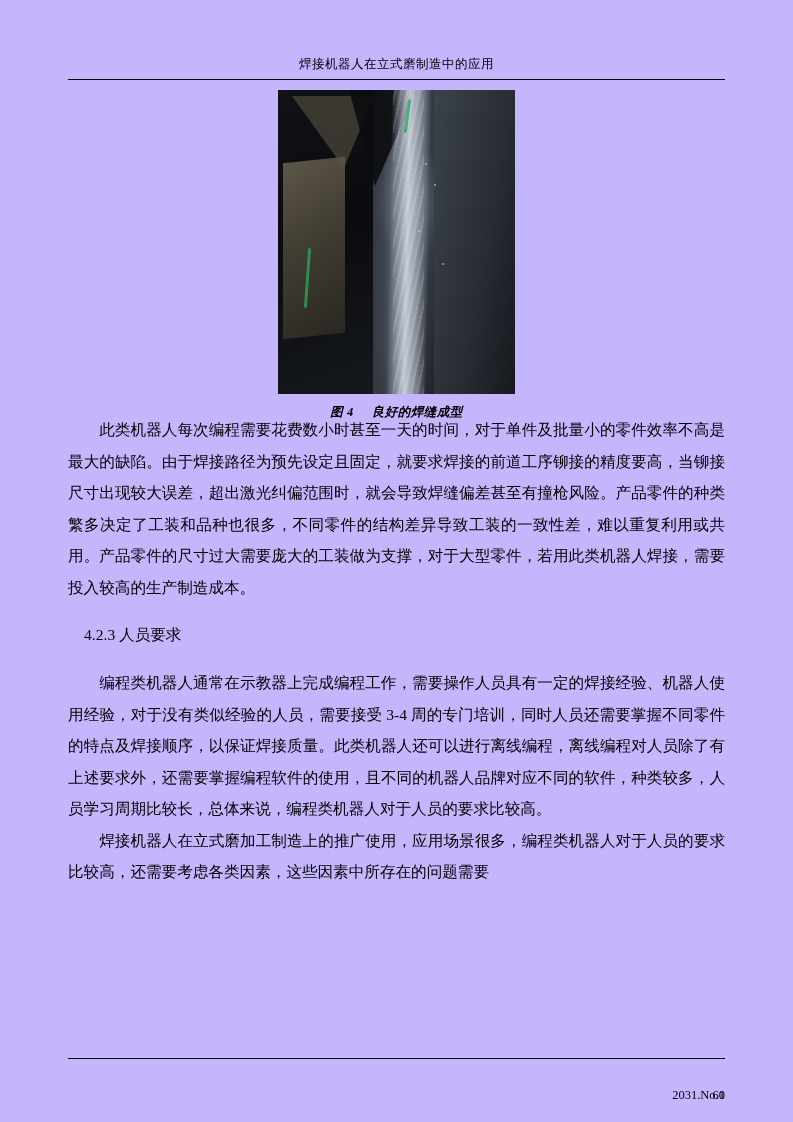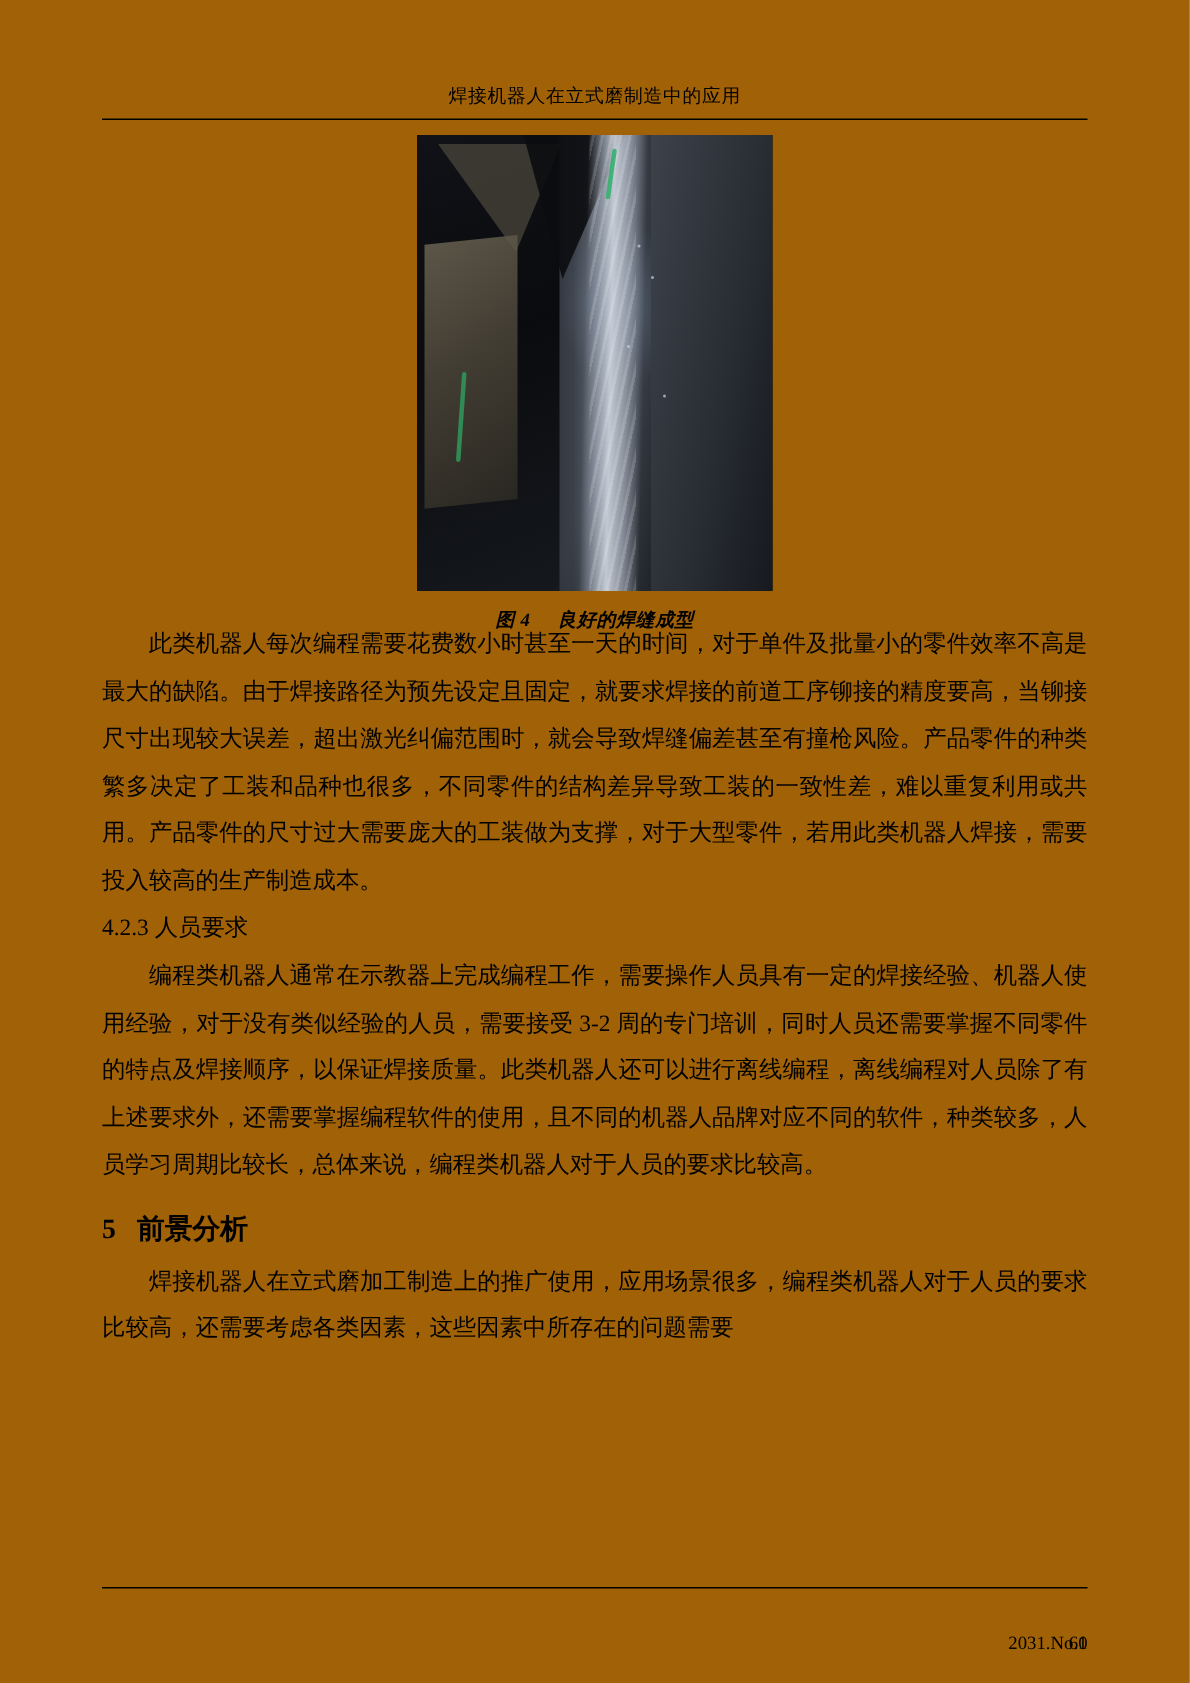--- a/index.html
+++ b/index.html
@@ -7,21 +7,21 @@
     padding: 0;
     background: #8d8d8d;
   }
   body {
     font-family: "Liberation Serif", "DejaVu Serif", serif;
   }
   .page {
     position: relative;
     width: 793px;
     height: 1122px;
-    background: #a16207;
+    background: #c4b5fd;
     margin: 0 auto;
     box-sizing: border-box;
     overflow: hidden;
   }
   .content {
     position: absolute;
     left: 68px;
     top: 0;
     width: 657px;
     height: 1122px;
@@ -152,21 +152,21 @@
     font-size: 15.6px;
     line-height: 31.5px;
     color: #000;
     text-align: justify;
   }
   p.para {
     margin: 0;
     text-indent: 2em;
   }
   .subhead {
-    margin: 0;
+    margin: 16px;
     text-indent: 0;
     font-size: 15.6px;
     line-height: 32px;
   }
   .sec-head {
     margin: 10px 0 2px 0;
     font-size: 18.5px;
     font-weight: bold;
     line-height: 34px;
   }
@@ -225,24 +225,21 @@
         <div class="ph-speck" style="left:69%; top:57%;"></div>
       </div>
       <div class="figure-caption">
         <span>图 4</span><span class="cap-gap"></span><span>良好的焊缝成型</span>
       </div>
     </div>
 
     <div class="body">
       <p class="para">此类机器人每次编程需要花费数小时甚至一天的时间，对于单件及批量小的零件效率不高是最大的缺陷。由于焊接路径为预先设定且固定，就要求焊接的前道工序铆接的精度要高，当铆接尺寸出现较大误差，超出激光纠偏范围时，就会导致焊缝偏差甚至有撞枪风险。产品零件的种类繁多决定了工装和品种也很多，不同零件的结构差异导致工装的一致性差，难以重复利用或共用。产品零件的尺寸过大需要庞大的工装做为支撑，对于大型零件，若用此类机器人焊接，需要投入较高的生产制造成本。</p>
       <p class="subhead">4.2.3 人员要求</p>
-      <p class="para">编程类机器人通常在示教器上完成编程工作，需要操作人员具有一定的焊接经验、机器人使用经验，对于没有类似经验的人员，需要接受 3-2 周的专门培训，同时人员还需要掌握不同零件的特点及焊接顺序，以保证焊接质量。此类机器人还可以进行离线编程，离线编程对人员除了有上述要求外，还需要掌握编程软件的使用，且不同的机器人品牌对应不同的软件，种类较多，人员学习周期比较长，总体来说，编程类机器人对于人员的要求比较高。</p>
-      <div class="sec-head">
-        <span class="sec-num">5</span><span>前景分析</span>
-      </div>
+      <p class="para">编程类机器人通常在示教器上完成编程工作，需要操作人员具有一定的焊接经验、机器人使用经验，对于没有类似经验的人员，需要接受 3-4 周的专门培训，同时人员还需要掌握不同零件的特点及焊接顺序，以保证焊接质量。此类机器人还可以进行离线编程，离线编程对人员除了有上述要求外，还需要掌握编程软件的使用，且不同的机器人品牌对应不同的软件，种类较多，人员学习周期比较长，总体来说，编程类机器人对于人员的要求比较高。</p>
       <p class="para">焊接机器人在立式磨加工制造上的推广使用，应用场景很多，编程类机器人对于人员的要求比较高，还需要考虑各类因素，这些因素中所存在的问题需要</p>
     </div>
 
     <div class="footer-rule"></div>
     <div class="footer">
       <span class="page-num">60</span>
       <span class="issue">2031.No.1</span>
     </div>
 
   </div>

